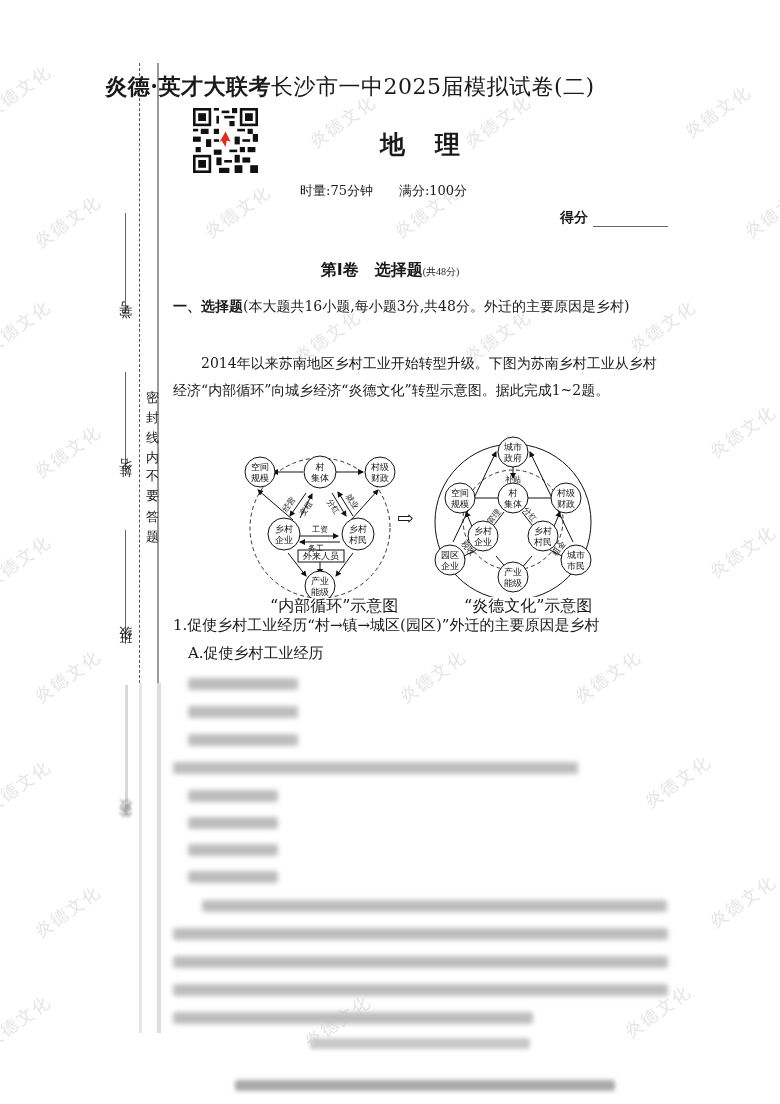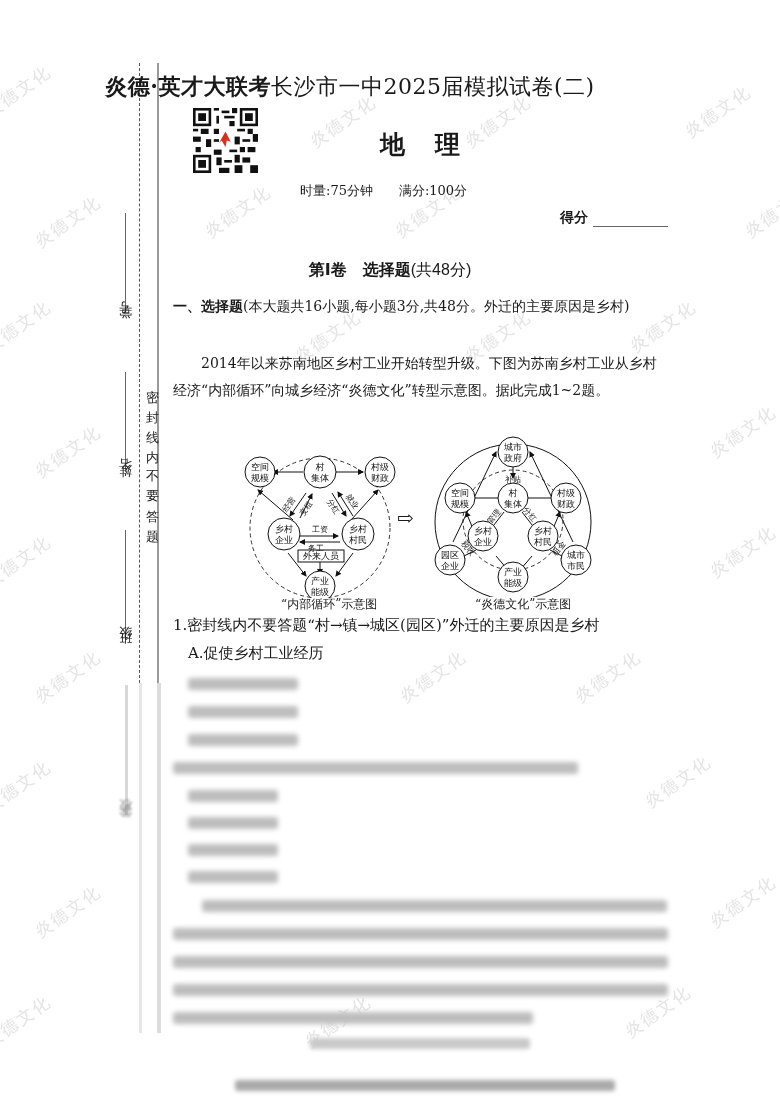--- a/index.html
+++ b/index.html
@@ -18,29 +18,29 @@
 
   .title { position:absolute; left:0; width:700px; top:72px; text-align:center; font-size:22px; font-weight:bold; letter-spacing:0.5px; }
   .title .rest { font-weight:normal; }
   .qr { position:absolute; left:193px; top:108px; width:65px; height:65px; }
   .subject { position:absolute; left:380px; top:128px; font-size:25px; font-weight:bold; font-family:"DejaVu Sans", sans-serif; letter-spacing:30px; }
   .time { position:absolute; left:300px; top:182px; font-size:13px; }
   .score { position:absolute; left:560px; top:209px; font-size:14px; font-weight:bold; font-family:"DejaVu Sans", sans-serif; }
   .score-line { position:absolute; left:593px; top:226px; width:75px; height:1px; background:#666; }
 
   .section { position:absolute; left:0; width:780px; top:260px; text-align:center; font-size:16px; font-weight:bold; font-family:"DejaVu Sans", sans-serif; }
-  .section .small { font-weight:normal; font-size:16px; font-family:Liberation Sans, sans-serif; }
+  .section .small { font-weight:normal; font-size:10px; font-family:Liberation Serif, serif; }
 
   .para { position:absolute; left:173px; width:495px; font-size:14px; line-height:27px; }
   .para b { font-family:Liberation Sans, sans-serif; }
 
   .q1 { position:absolute; left:173px; top:616px; font-size:15px; }
   .optA { position:absolute; left:188px; top:644px; font-size:15px; }
   .blur-bar { position:absolute; height:12px; background:#bdbdbd; filter:blur(2.5px); border-radius:3px; }
-  .cap { position:absolute; font-size:12px;margin-left:11px; }
+  .cap { position:absolute; font-size:16px; }
 
   .footer-bar { position:absolute; height:11px; background:#c9c9c9; filter:blur(2px); border-radius:3px; }
 </style>
 </head>
 <body>
 
 <div class="wm" style="left:-20px;top:80px;">炎德文化</div>
 <div class="wm" style="left:305px;top:110px;">炎德文化</div>
 <div class="wm" style="left:460px;top:110px;">炎德文化</div>
 <div class="wm" style="left:680px;top:100px;">炎德文化</div>
@@ -260,21 +260,21 @@
       <text x="85" y="154">能级</text>
     <text x="68" y="86" font-size="8" transform="rotate(-50 68 86)">管理</text>
     <text x="100" y="84" font-size="8" transform="rotate(50 100 84)">分红</text>
     <text x="38" y="118" font-size="8" transform="rotate(50 38 118)">税收</text>
     <text x="133" y="118" font-size="8" transform="rotate(-50 133 118)">租金</text>
   </svg>
 </div>
 <div class="cap" style="left:464px;top:596px;">“炎德文化”示意图</div>
 
 <div class="q1">
-  <span>1.</span><span>密封线内不要答题“村→镇→城区(园区)”外迁的主要原因是乡村</span>
+  <span>1.</span><span>促使乡村工业经历“村→镇→城区(园区)”外迁的主要原因是乡村</span>
 </div>
 <div class="optA">
   <span>A.</span><span>促使乡村工业经历</span>
 </div>
 
 <div>
   <div class="blur-bar" style="left:188px;top:678px;width:110px;"></div>
   <div class="blur-bar" style="left:188px;top:706px;width:110px;"></div>
   <div class="blur-bar" style="left:188px;top:734px;width:110px;"></div>
   <div class="blur-bar" style="left:173px;top:762px;width:405px;"></div>

